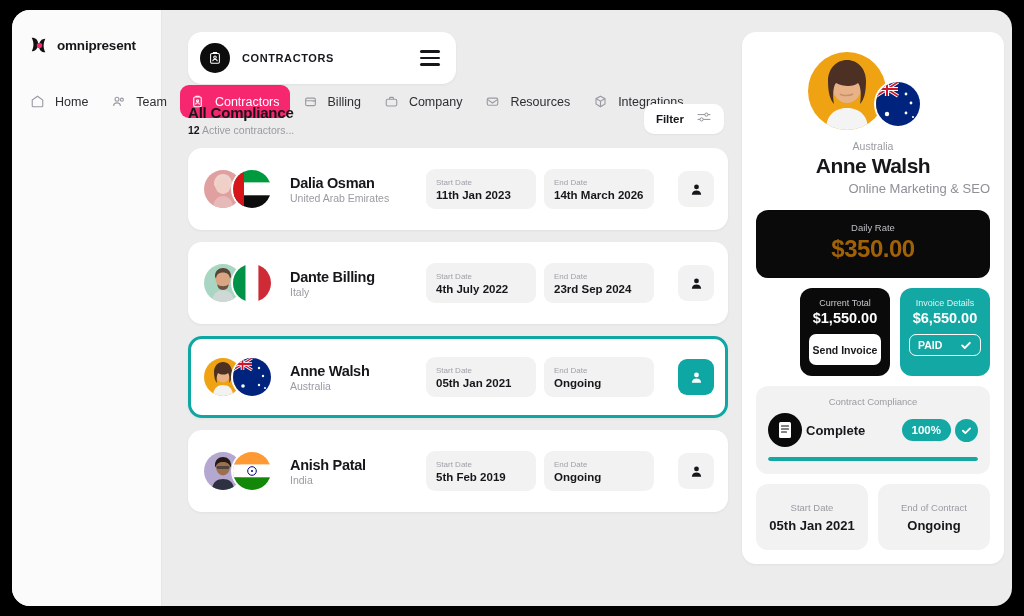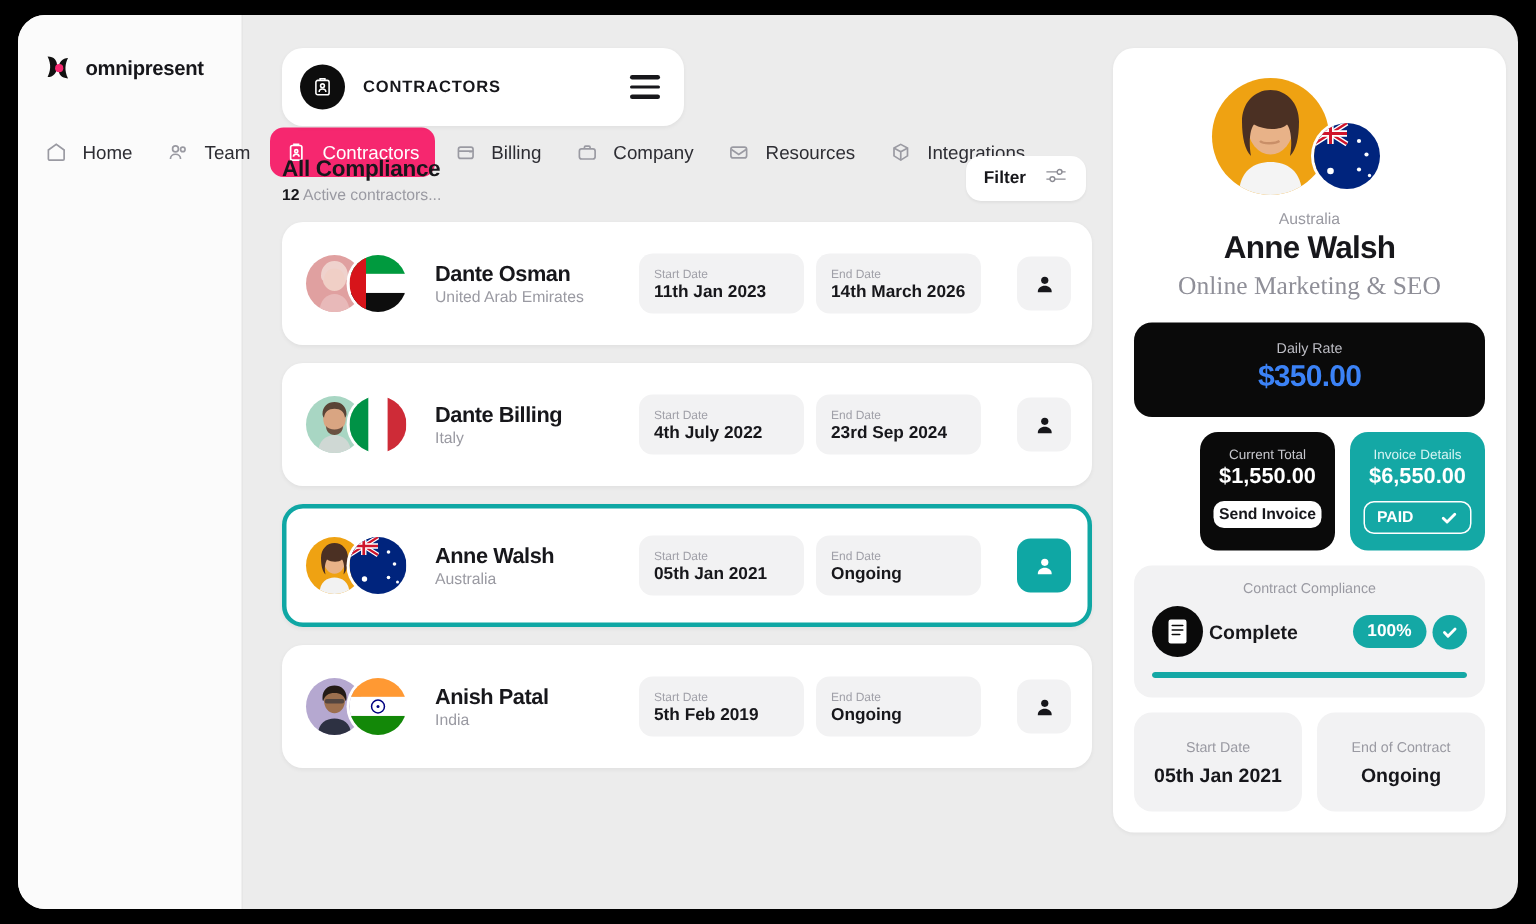--- a/index.html
+++ b/index.html
@@ -116,34 +116,34 @@
     padding: 18px 14px 14px;
     box-shadow: 0 1px 3px rgba(0,0,0,.05);
     align-self: flex-start;
     max-height: 546px;
   }
   .profile-top { display: flex; justify-content: center; align-items: flex-end; position: relative; height: 80px; }
   .p-avatar { width: 78px; height: 78px; border-radius: 50%; overflow: hidden; position: relative; margin-left: -18px; }
   .p-flag { width: 44px; height: 44px; border-radius: 50%; overflow: hidden; position: relative; margin-left: -10px; margin-bottom: 4px; box-shadow: 0 0 0 2px #fff; }
   .p-country-lg { text-align: center; font-size: 10.5px; color: #9a9aa2; margin-top: 10px; }
   .p-name-lg { text-align: center; font-size: 21px; font-weight: 700; color: #17171b; letter-spacing: -.5px; margin-top: 2px; }
-  .p-role { text-align: center; font-size: 17px; color: #8f8f98; margin-top: 3px; font-family: Liberation Serif, serif; }
+  .p-role { text-align: right; font-size: 13px; color: #8f8f98; margin-top: 3px; }
 
   .rate-card { background: #0a0a0a; border-radius: 12px; margin-top: 14px; padding: 12px 10px 15px; text-align: center; }
   .rate-card .lbl { font-size: 9.5px; color: #bdbdc4; }
-  .rate-card .val { font-size: 20px; font-weight: 700; color: #3b82f6; letter-spacing: -.5px; margin-top: 2px; }
+  .rate-card .val { font-size: 24px; font-weight: 700; color: #a16207; letter-spacing: -.5px; margin-top: 2px; }
 
   .two-col { display: flex; gap: 10px; margin-top: 10px; margin-left: 44px; }
   .mini-card { flex: 1; border-radius: 12px; padding: 10px 9px 11px; text-align: center; }
   .mini-card.dark { background: #0a0a0a; }
   .mini-card.teal { background: #14a8a5; }
   .mini-card .lbl { font-size: 9px; color: #c7c7cd; }
   .mini-card.teal .lbl { color: #d5f4f3; }
   .mini-card .val { font-size: 14.5px; font-weight: 700; color: #fff; margin-top: 2px; }
-  .send-btn { background: #fff; border-radius: 7px; height: 18px; display: flex; align-items: center; justify-content: center; margin-top: 8px; cursor: pointer; }
+  .send-btn { background: #fff; border-radius: 7px; height: 31px; display: flex; align-items: center; justify-content: center; margin-top: 8px; cursor: pointer; }
   .send-btn span { font-size: 10.5px; font-weight: 700; color: #17171b; }
   .paid-btn { border: 1.5px solid #fff; border-radius: 7px; height: 22px; display: flex; align-items: center; justify-content: space-between; padding: 0 8px; margin-top: 8px; cursor: pointer; }
   .paid-btn span { font-size: 10.5px; font-weight: 700; color: #fff; }
   .paid-btn svg { width: 12px; height: 12px; stroke: #fff; fill: none; stroke-width: 2.2; }
 
   .compliance { background: #f2f2f3; border-radius: 12px; margin-top: 10px; padding: 10px 12px 13px; }
   .compliance .lbl { text-align: center; font-size: 9.5px; color: #9a9aa2; }
   .comp-row { display: flex; align-items: center; gap: 4px; margin-top: 6px; }
   .doc-circle { width: 34px; height: 34px; border-radius: 50%; background: #0a0a0a; display: flex; align-items: center; justify-content: center; flex: 0 0 34px; }
   .doc-circle svg { width: 16px; height: 18px; }
@@ -303,21 +303,21 @@
             <span class="flag">
               <svg viewBox="0 0 38 38">
                   <rect width="38" height="12.6" y="0" fill="#009a3e"></rect>
                   <rect width="38" height="12.7" y="12.6" fill="#fff"></rect>
                   <rect width="38" height="12.7" y="25.3" fill="#0d0d0d"></rect>
                   <rect width="11" height="38" fill="#d7141a"></rect>
                 </svg>
             </span>
           </div>
           <div class="person-meta">
-            <div class="p-name">Dante Osman</div>
+            <div class="p-name">Dalia Osman</div>
             <div class="p-country">United Arab Emirates</div>
           </div>
           <div class="date-box">
             <span class="lbl">Start Date</span>
             <span class="val">11th Jan 2023</span>
           </div>
           <div class="date-box">
             <span class="lbl">End Date</span>
             <span class="val">14th March 2026</span>
           </div>

